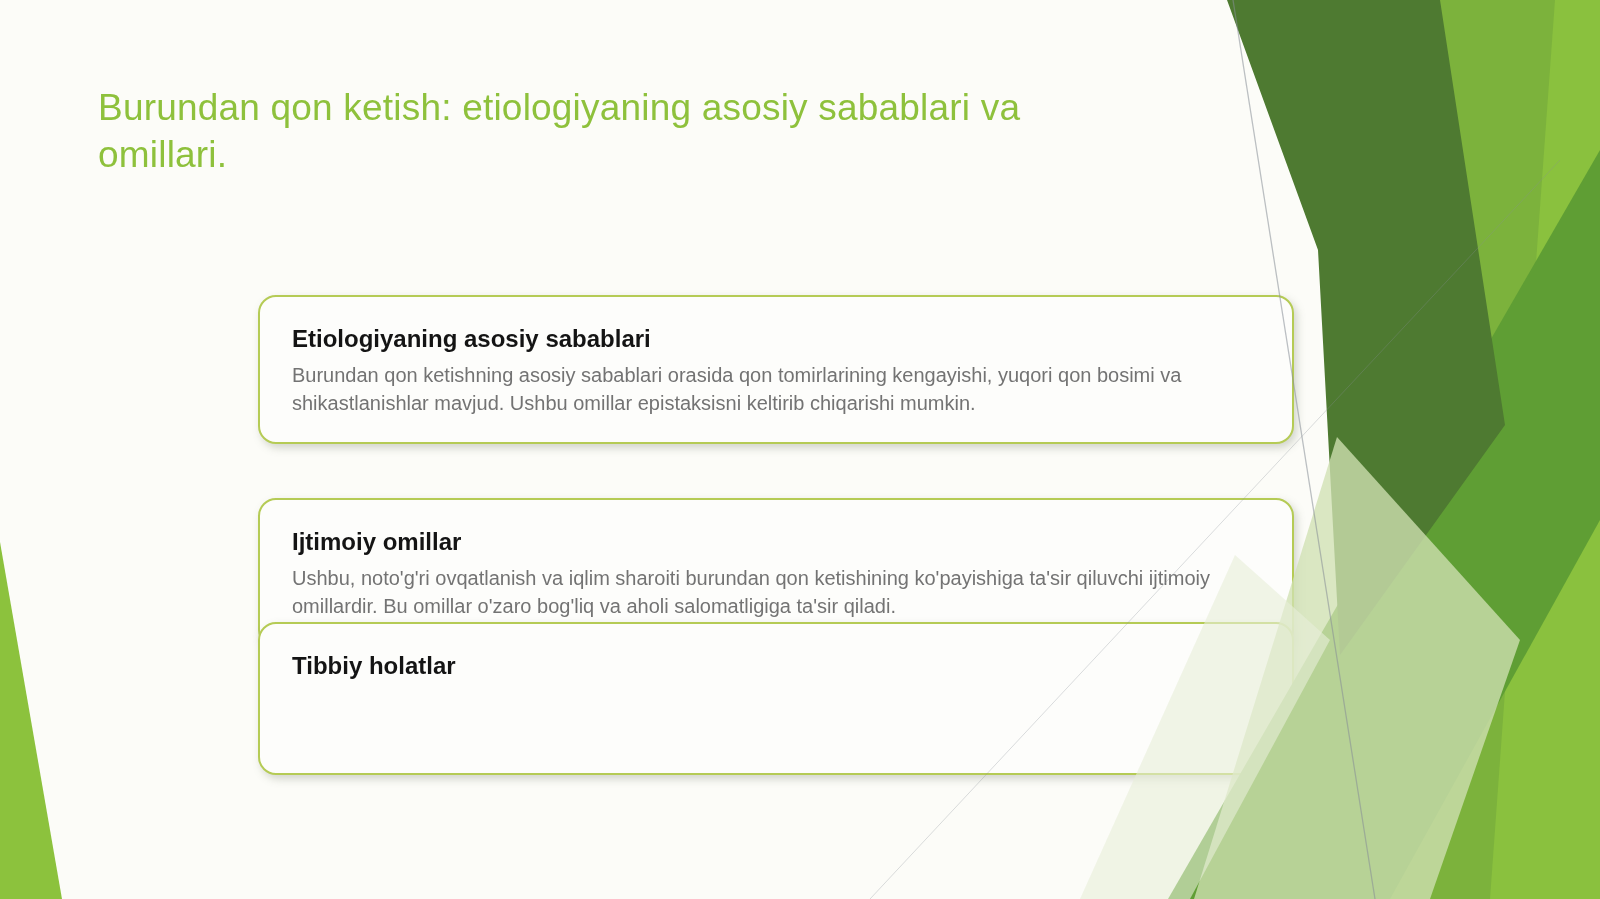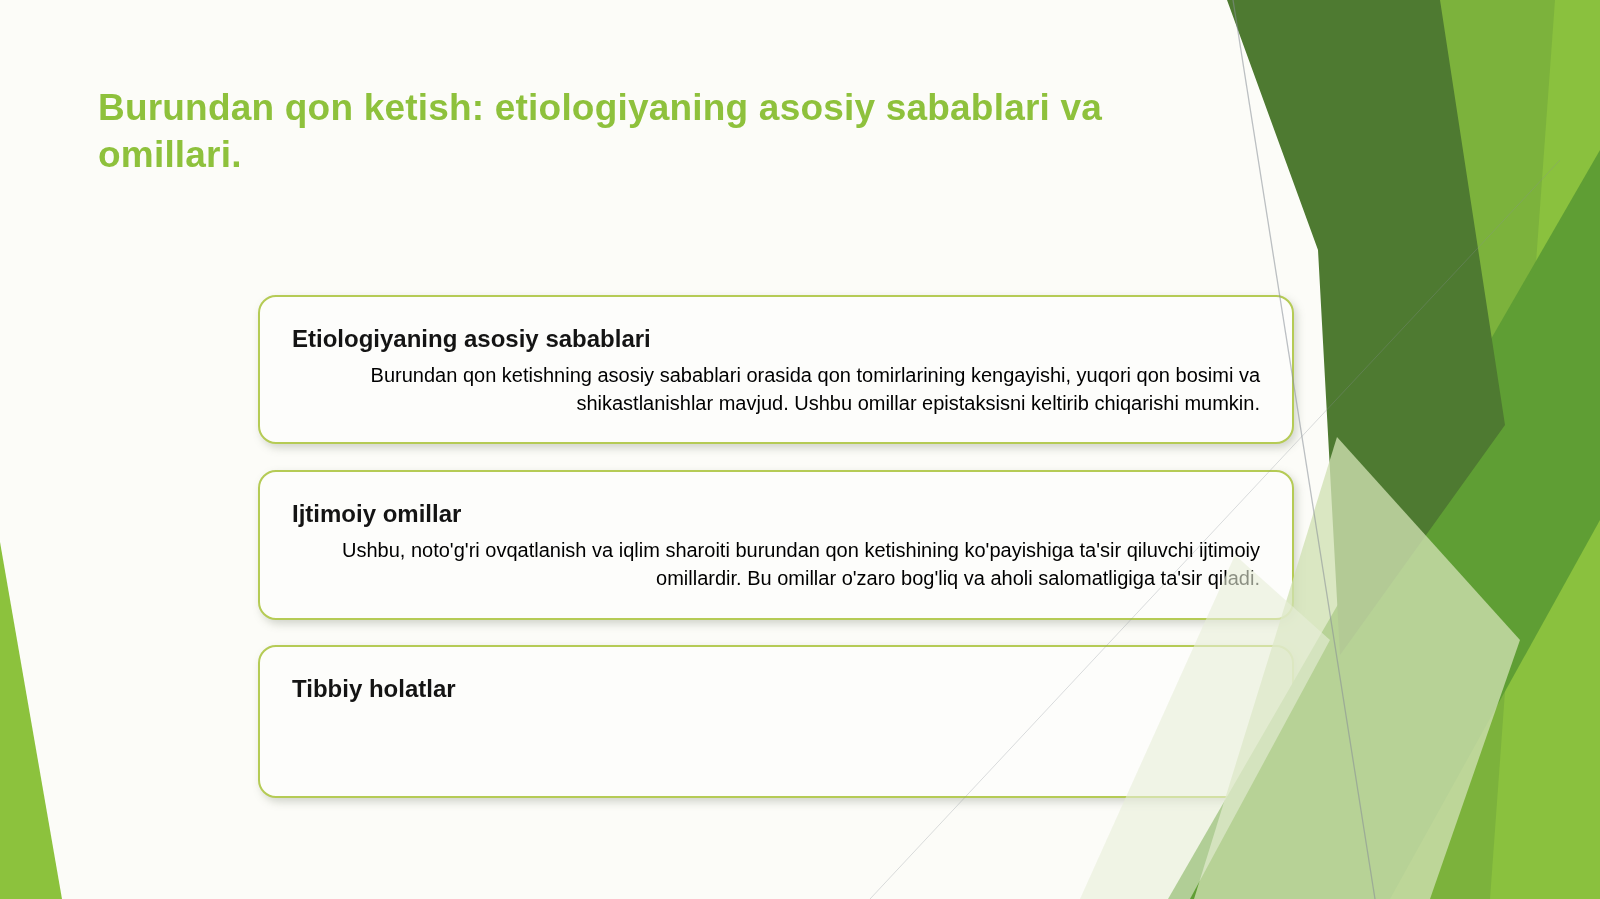--- a/index.html
+++ b/index.html
@@ -15,50 +15,49 @@
     background: #fcfcf8;
     overflow: hidden;
   }
   .slide-title {
     position: absolute;
     left: 98px;
     top: 84px;
     width: 1060px;
     font-size: 37px;
     line-height: 47px;
-    font-weight: 700;
+    font-weight: 400;
     color: #8ec13c;
     letter-spacing: 0.2px;
   }
   .card {
     position: absolute;
     left: 258px;
     width: 1036px;
     box-sizing: border-box;
     background: #fdfdfb;
     border: 2px solid #b5cb55;
     border-radius: 18px;
     box-shadow: 3px 4px 8px rgba(100, 110, 90, 0.28);
     padding: 28px 32px 0 32px;
   }
   .card-1 { top: 295px; height: 149px; }
-  .card-2 { top: 470px; height: 150px; }
-  .card-3 { top: 645px; height: 153px; }
+  .card-2 { top: 498px; height: 150px; }
+  .card-3 { top: 622px; height: 153px; }
   .card-heading {
     font-size: 24px;
     font-weight: 700;
     color: #141414;
     margin: 0 0 8px 0;
   }
   .card-body {
     font-size: 20px;
     line-height: 28px;
-    color: #000000;
+    color: #737373;
     margin: 0;
-    text-align: right;
   }
   .decor {
     position: absolute;
     left: 0;
     top: 0;
     width: 1600px;
     height: 899px;
     pointer-events: none;
   }
 </style>

